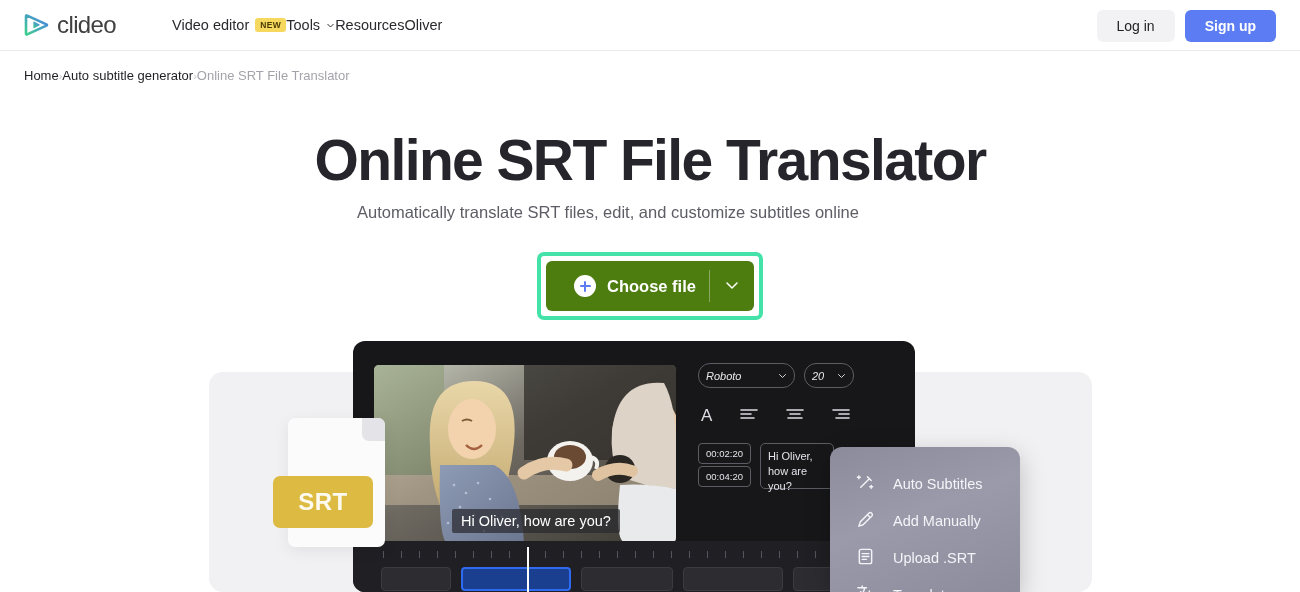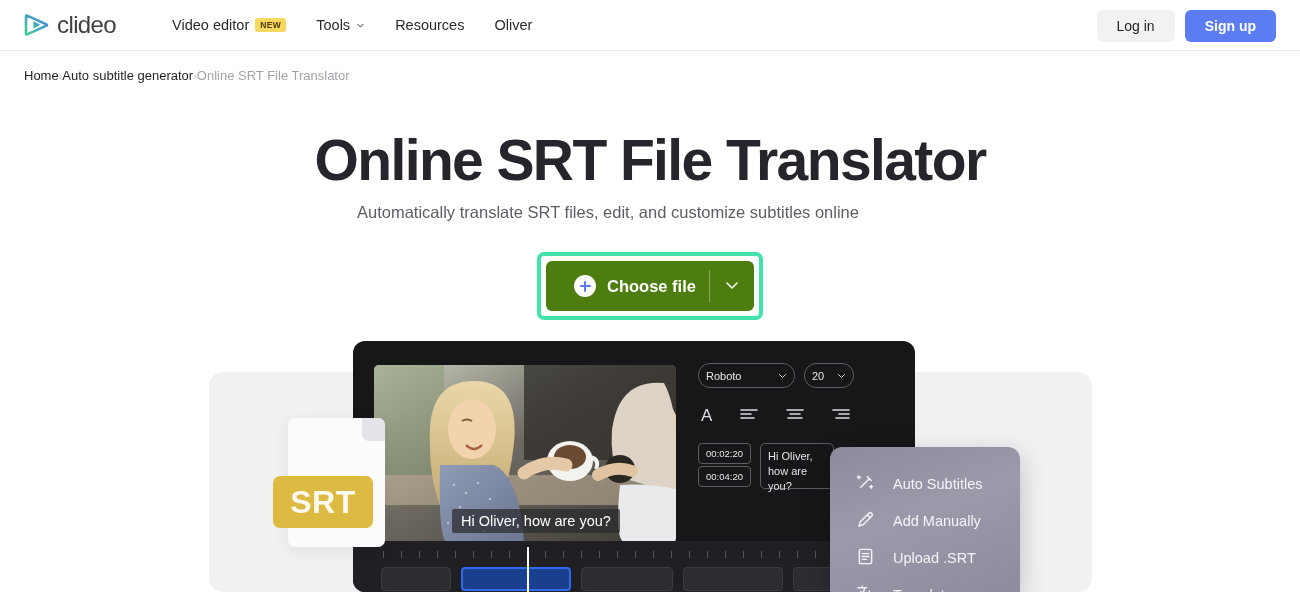--- a/index.html
+++ b/index.html
@@ -14,21 +14,21 @@
   
   .header {
     position: absolute; top: 0; left: 0; width: 1300px; height: 51px;
     background: #ffffff; border-bottom: 1px solid #ececee;
     display: flex; align-items: center;
   }
   .logo-wrap { display: flex; align-items: center; margin-left: 24px; gap: 7px; cursor: pointer; }
   .logo-mark { width: 26px; height: 26px; display: block; }
   .logo-text { font-size: 24px; font-weight: 400; color: #404040; letter-spacing: -0.6px; }
 
-  .nav { display: flex; margin-left: 56px; gap: 30px; }
+  .nav { display: flex; margin-left: 56px; }
   .nav-item { font-size: 14.5px; color: #2a2a2e; display: flex; align-items: center; gap: 6px; cursor: pointer; white-space: nowrap;}
   .new-badge {
     background: #f6d85f; color: #4b3c05; font-size: 8.5px; font-weight: 700;
     padding: 2.5px 5px; border-radius: 3px; letter-spacing: 0.4px; line-height: 1;
   }
   .chev { width: 9px; height: 9px; display: inline-block; }
 
   .auth { position: absolute; right: 24px; top: 10px; display: flex; align-items: center; gap: 10px; }
   .btn-login {
     background: #f2f2f4; color: #1f1f23; font-size: 14px;
@@ -104,20 +104,21 @@
     border-radius: 2px; white-space: nowrap;
   }
 
   .panel { position: absolute; left: 345px; top: 22px; width: 196px; }
   .sel-row { display: flex; gap: 9px; }
   .sel {
     border: 1px solid #5c5c64; border-radius: 12px; height: 25px;
     display: flex; align-items: center; justify-content: space-between;
     padding: 0 7px; color: #e8e8ec; font-size: 11px; background: transparent;
     cursor: pointer;
+    font-style: italic;
   }
   .sel.font { width: 97px; }
   .sel.size { width: 50px; }
   .sel .chev2 { width: 9px; height: 6px; flex: none; margin-left: 4px;}
 
   .tools { display: flex; align-items: center; gap: 28px; margin-top: 18px; padding-left: 3px; }
   .tool { color: #dcdce2; cursor: pointer; display: block; }
   .tool-A { font-size: 17px; font-weight: 400; line-height: 1; }
 
   .subs { display: flex; gap: 9px; margin-top: 19px; }
@@ -144,21 +145,21 @@
     background: #fbfbfb; border-radius: 7px;
     box-shadow: 0 4px 16px rgba(0,0,0,0.07);
   }
   .srt-fold {
     position: absolute; right: 0; top: 0; width: 23px; height: 23px;
     background: #e4e4e8; border-radius: 0 7px 0 7px;
   }
   .srt-badge {
     position: absolute; left: -15px; top: 58px; width: 100px; height: 52px;
     background: #ddba42; border-radius: 7px; color: #fdfaef;
-    font-size: 32px; font-weight: 700; letter-spacing: 0.5px;
+    font-size: 24px; font-weight: 700; letter-spacing: 0.5px;
     display: flex; align-items: center; justify-content: center;
   }
 
   
   .menu {
     position: absolute; left: 830px; top: 447px; width: 190px; height: 145px;
     background: linear-gradient(160deg, #8b8b9c 0%, #9a9aab 45%, #8c8c9d 100%);
     border-radius: 12px 12px 0 0;
     box-shadow: 0 8px 26px rgba(0,0,0,0.22);
     padding-top: 18px; overflow: hidden;

